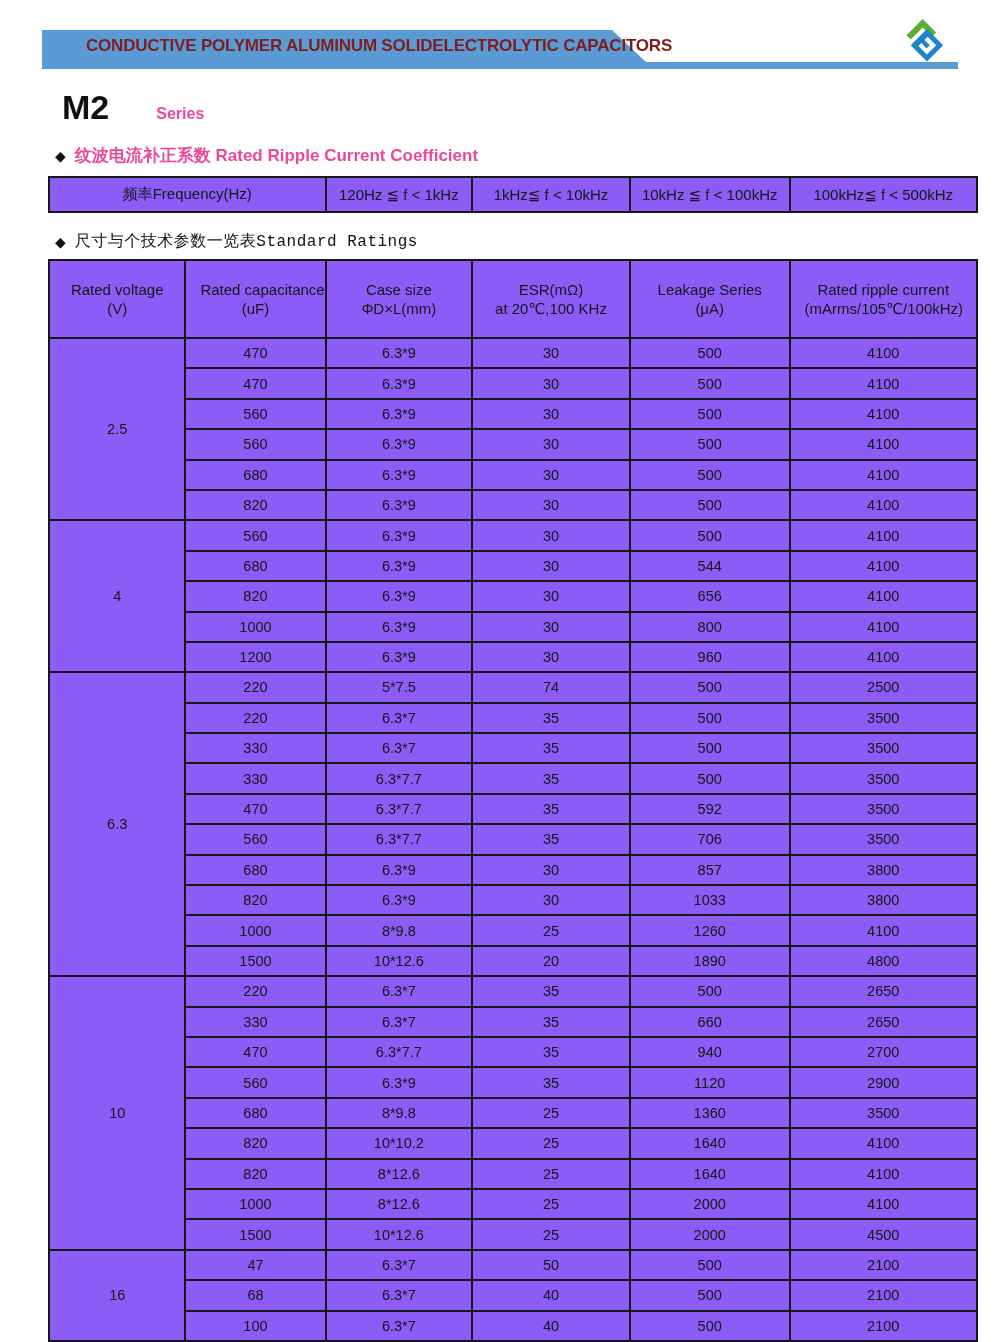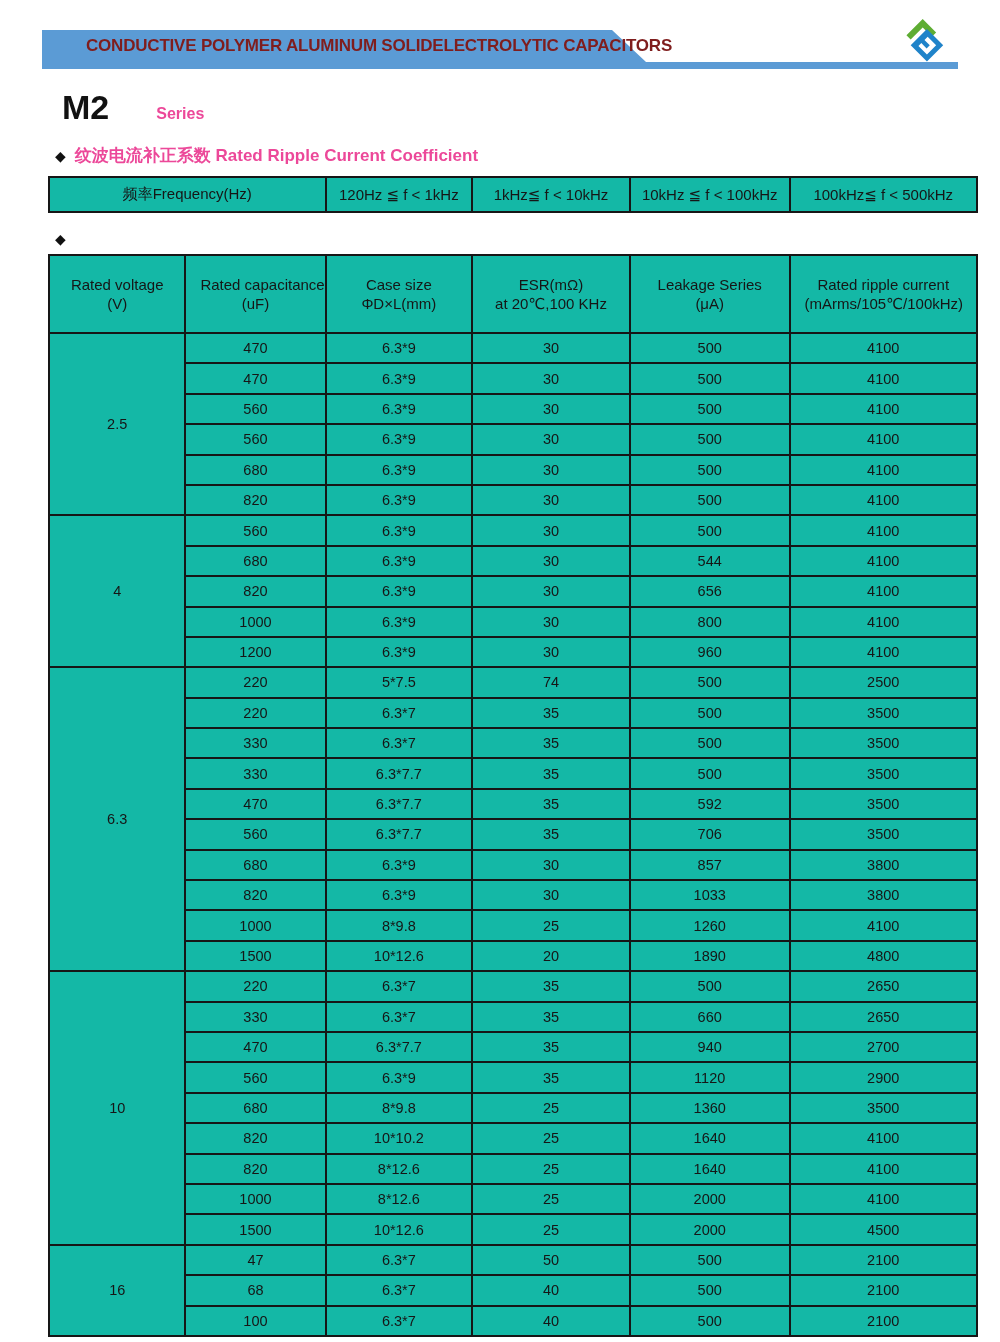--- a/index.html
+++ b/index.html
@@ -25,21 +25,21 @@
   .sec1{margin-top:20px;}
   .sec1 .title-text{font-size:17px;font-weight:bold;color:#ec4899;}
   .sec1 .bullet{font-size:14px;color:#111;}
   .sec2{margin-top:18px;}
   .sec2 .title-text{
     font-family:"Liberation Mono","DejaVu Sans Mono",monospace;
     font-size:16px;color:#111;letter-spacing:0.5px;
   }
   .sec2 .bullet{font-size:14px;color:#111;}
   
-  table{border-collapse:collapse;table-layout:fixed;width:930px;margin-left:48px;background:#14b8a6;}
+  table{border-collapse:collapse;table-layout:fixed;width:930px;margin-left:48px;background:#8b5cf6;}
   td,th{border:2px solid #161616;text-align:center;vertical-align:middle;
         padding:0 2px;overflow:hidden;white-space:nowrap;}
   .coef-table{margin-top:9px;}
   .coef-table td{height:33px;font-size:15px;font-weight:normal;}
   .ratings-table{margin-top:7px;}
   .ratings-table th{height:48px;font-size:15px;font-weight:normal;line-height:1.3;padding:14px;}
   .ratings-table td{height:28.4px;font-size:14.5px;}
   .ratings-table td.voltage{font-size:14.5px;}
 </style>
 </head>
@@ -83,20 +83,21 @@
         <td>120Hz ≦ f &lt; 1kHz</td>
         <td>1kHz≦ f &lt; 10kHz</td>
         <td>10kHz ≦ f &lt; 100kHz</td>
         <td>100kHz≦ f &lt; 500kHz</td>
       </tr>
     </tbody>
 </table>
 
 <div class="section-title sec2">
   <span class="bullet">◆</span>
+  <span class="title-text">尺寸与个技术参数一览表Standard Ratings</span>
 </div>
 
 <table class="ratings-table">
   <colgroup>
     <col style="width:14.7%">
       <col style="width:15.1%">
       <col style="width:15.8%">
     <col style="width:17%">
       <col style="width:17.2%">
       <col style="width:20.2%">

